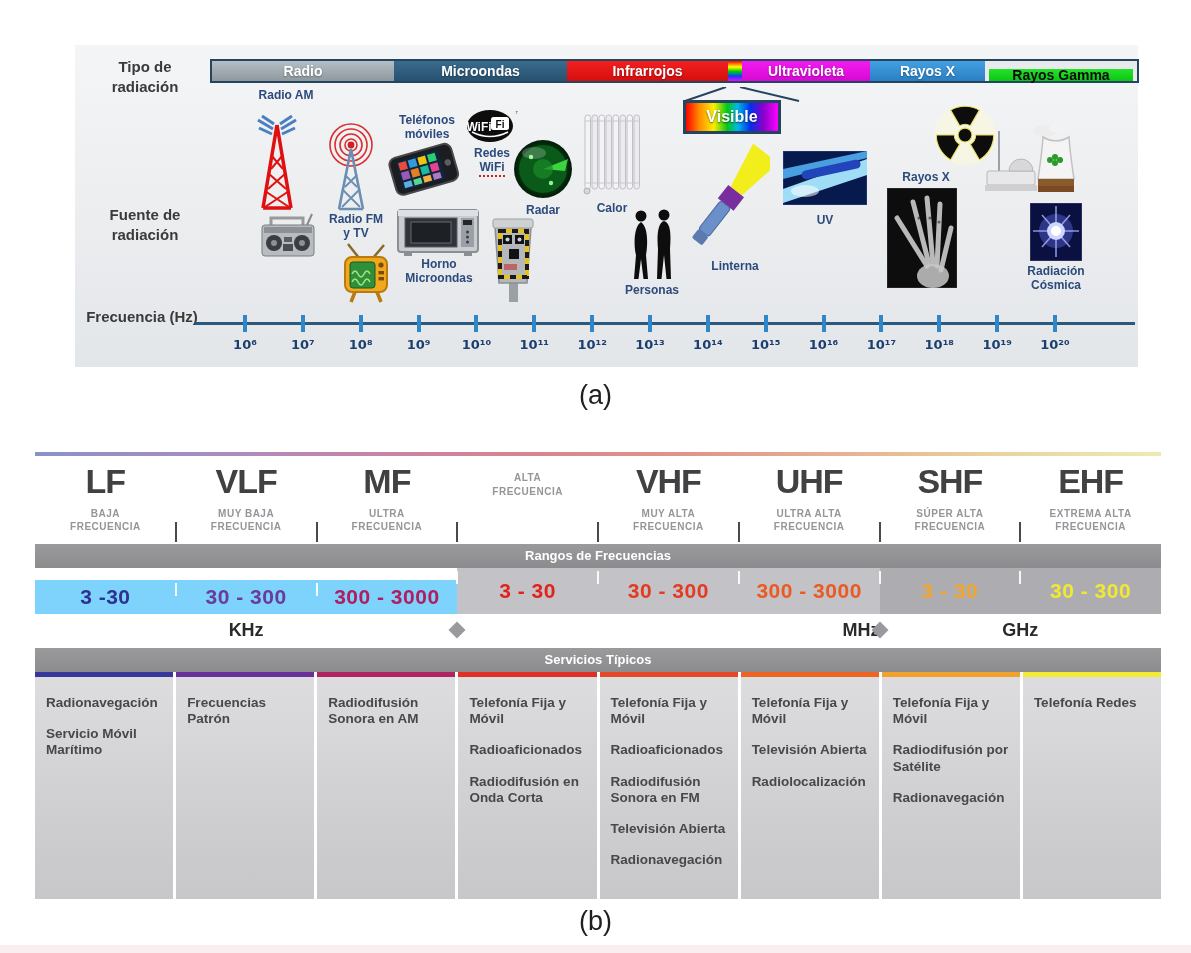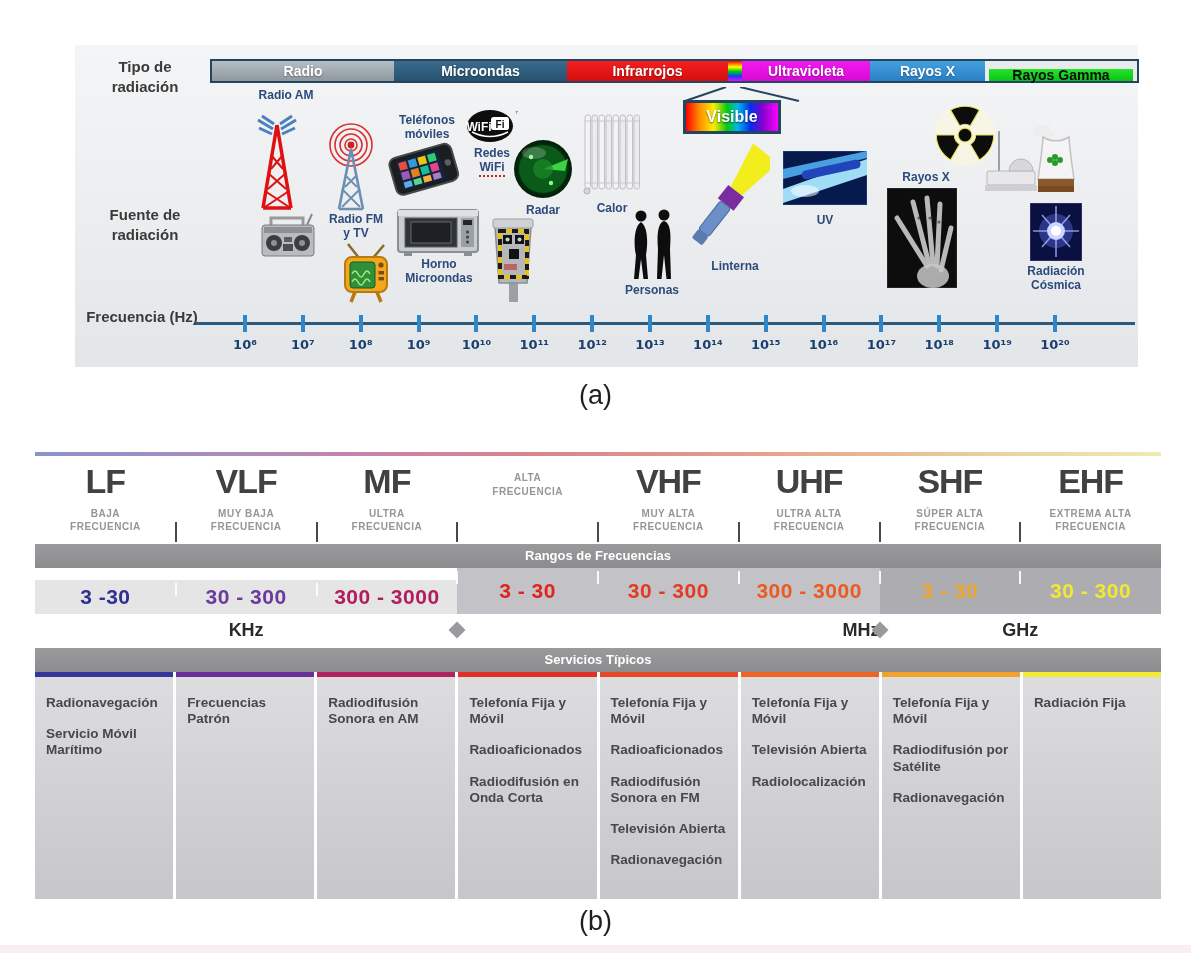--- a/index.html
+++ b/index.html
@@ -57,21 +57,21 @@
     width:2px; height:20px; background:#4a4a4c; }
   .abbr { font-size:34px; font-weight:bold; color:#414144; letter-spacing:-1px; line-height:1.05; }
   .bname { margin:7px auto 0; max-width:100px; font-size:10px; font-weight:bold; color:#96969a;
            letter-spacing:.5px; line-height:1.35; }
   .gray-bar { height:24px; line-height:24px; background:linear-gradient(180deg,#9a9a9c,#8c8c8e);
               color:#ffffff; font-size:13px; font-weight:bold; text-align:center; }
   .rng-row { display:flex; height:46px; }
   .rcell { flex:1 1 0; position:relative; display:flex; align-items:center; justify-content:center; }
   .rcell:not(:first-child)::before { content:''; position:absolute; left:-1px; top:3px;
     width:2px; height:13px; background:rgba(255,255,255,.9); }
-  .rcell.g0 { background:#e5e5e5;margin-top:12px; }
+  .rcell.g0 { background:#7dd3fc;margin-top:12px; }
   .rcell.g1 { background:#c3c3c7; }
   .rcell.g2 { background:#adadb1; }
   .rval { font-size:21px; font-weight:bold; letter-spacing:.5px; }
   .units-row { position:relative; display:flex; height:32px; background:#ffffff; }
   .ucell { display:flex; align-items:center; justify-content:center; }
   .ulabel { font-size:18px; font-weight:bold; color:#2a2a2c; }
   .diamond { position:absolute; top:50%; width:12px; height:12px; background:#9a9a9e;
              transform:translate(-50%,-50%) rotate(45deg); }
   .svc-gap { height:2px; background:#ffffff; }
   .svc-row { display:flex; align-items:stretch; min-height:227px; }
@@ -521,20 +521,20 @@
           <div class="sitem">Telefonía Fija y Móvil</div>
           <div class="sitem">Televisión Abierta</div>
           <div class="sitem">Radiolocalización</div>
         </div>
         <div class="scell" style="border-top-color: rgb(242, 161, 44);">
           <div class="sitem">Telefonía Fija y Móvil</div>
           <div class="sitem">Radiodifusión por Satélite</div>
           <div class="sitem">Radionavegación</div>
         </div>
         <div class="scell" style="border-top-color: rgb(242, 234, 51);">
-          <div class="sitem">Radiación Fija</div>
+          <div class="sitem">Telefonía Redes</div>
         </div>
       </div>
   </div>
 
   <div class="caption caption-b">(b)</div>
   <div class="bottom-strip"></div>
 </div>
 
 </body></html>

